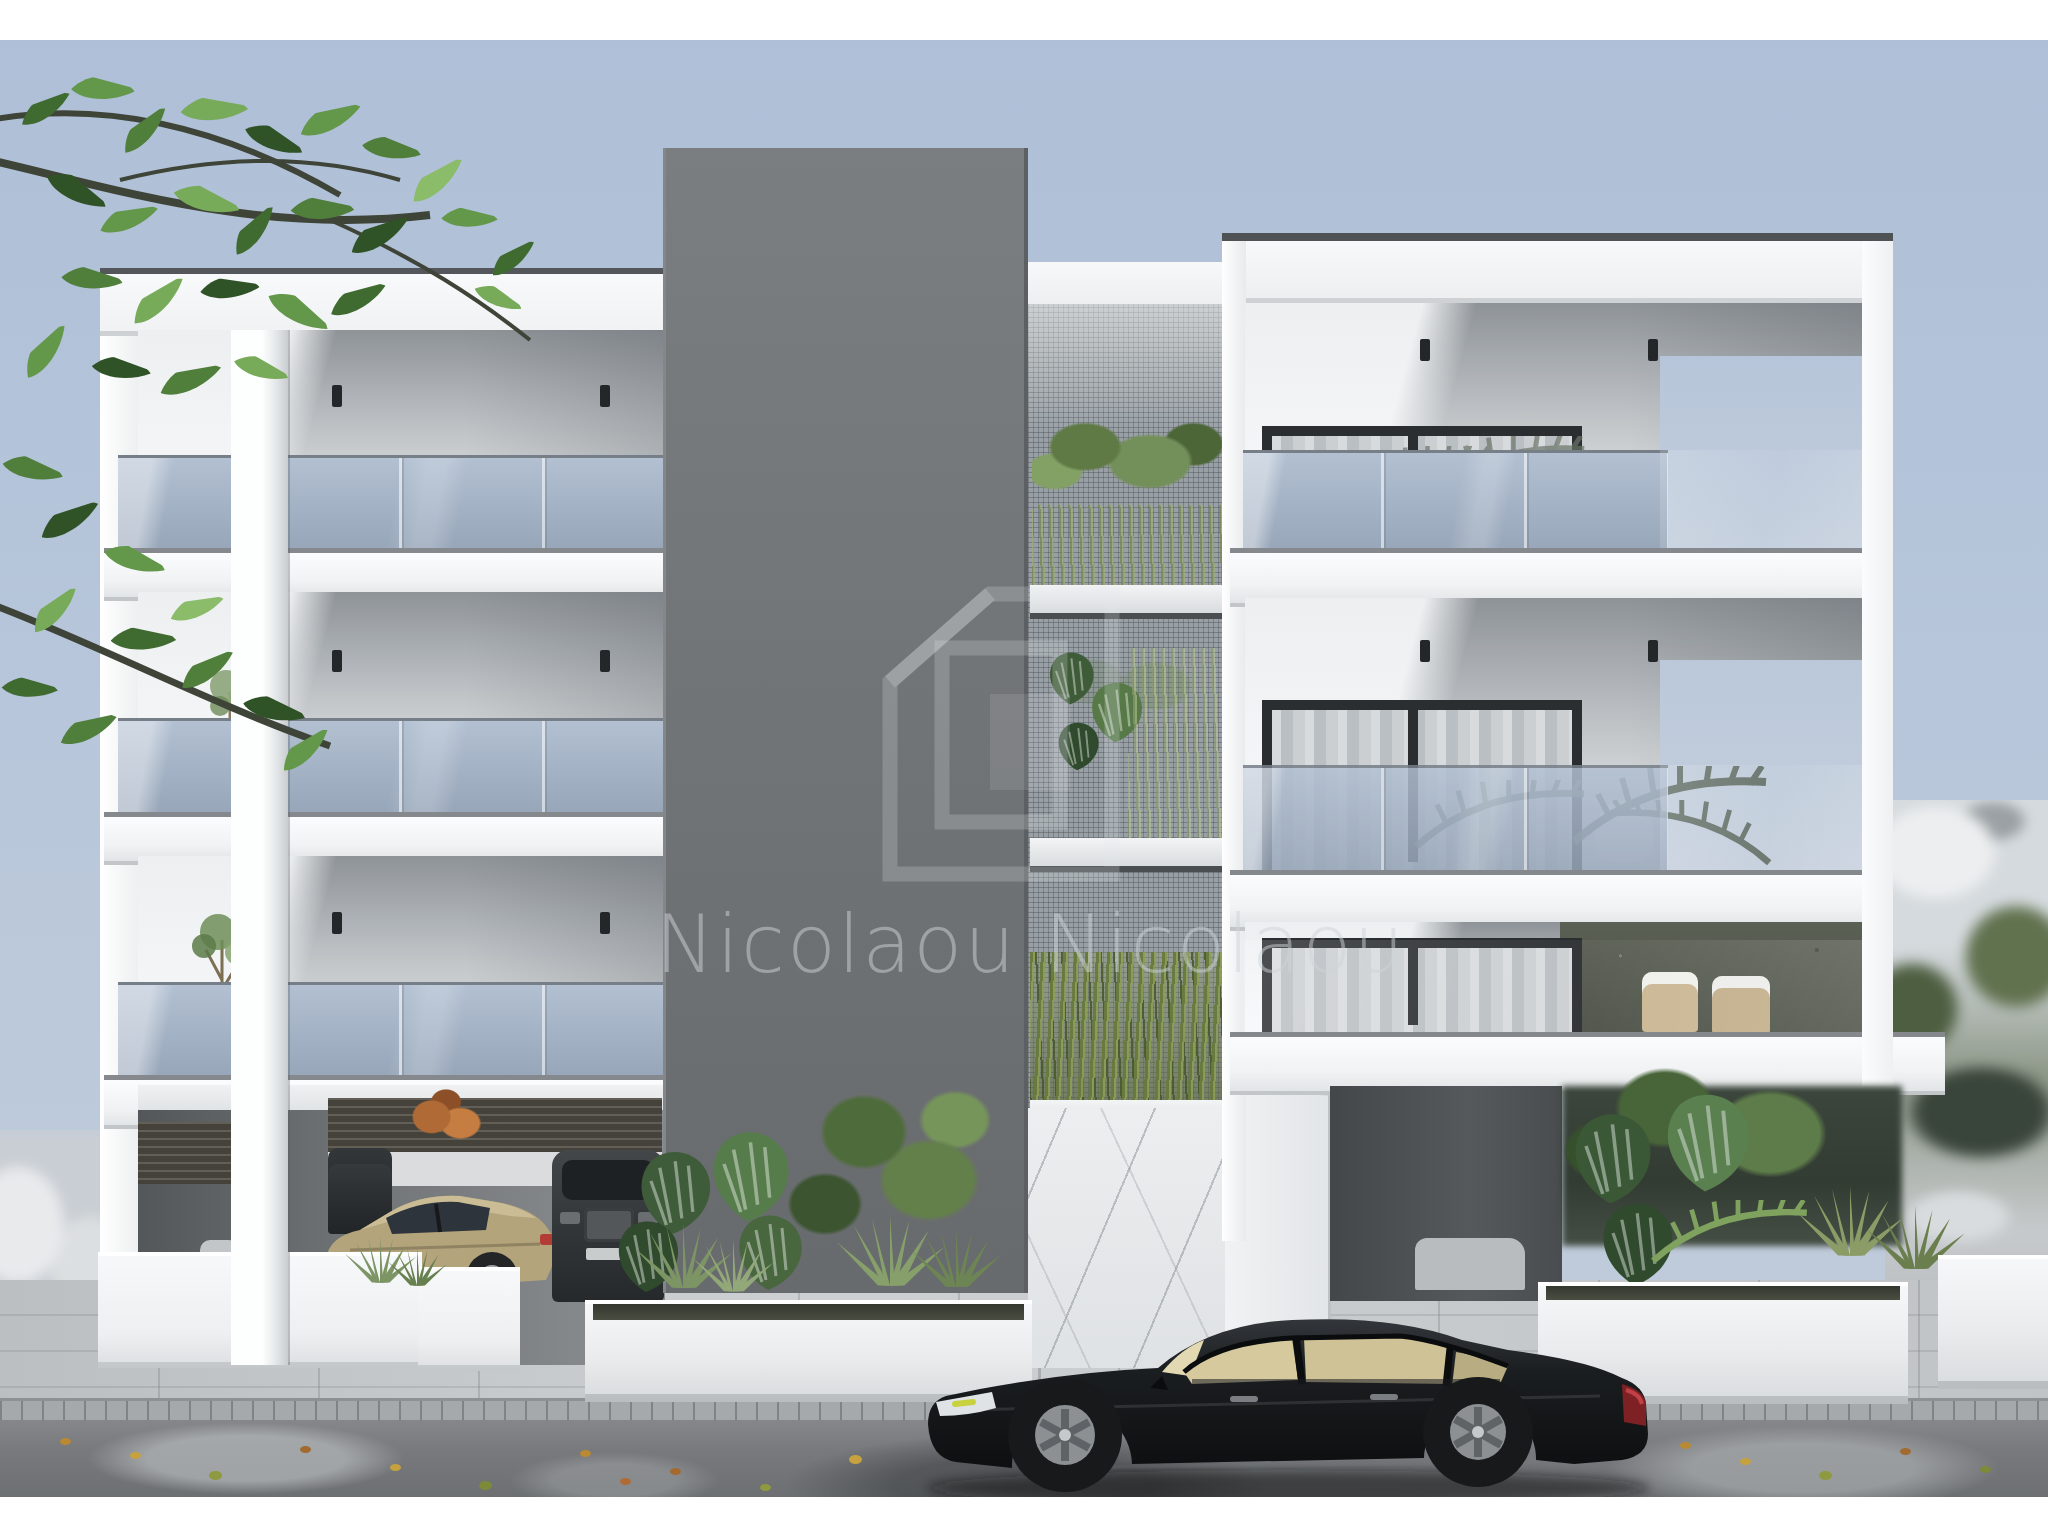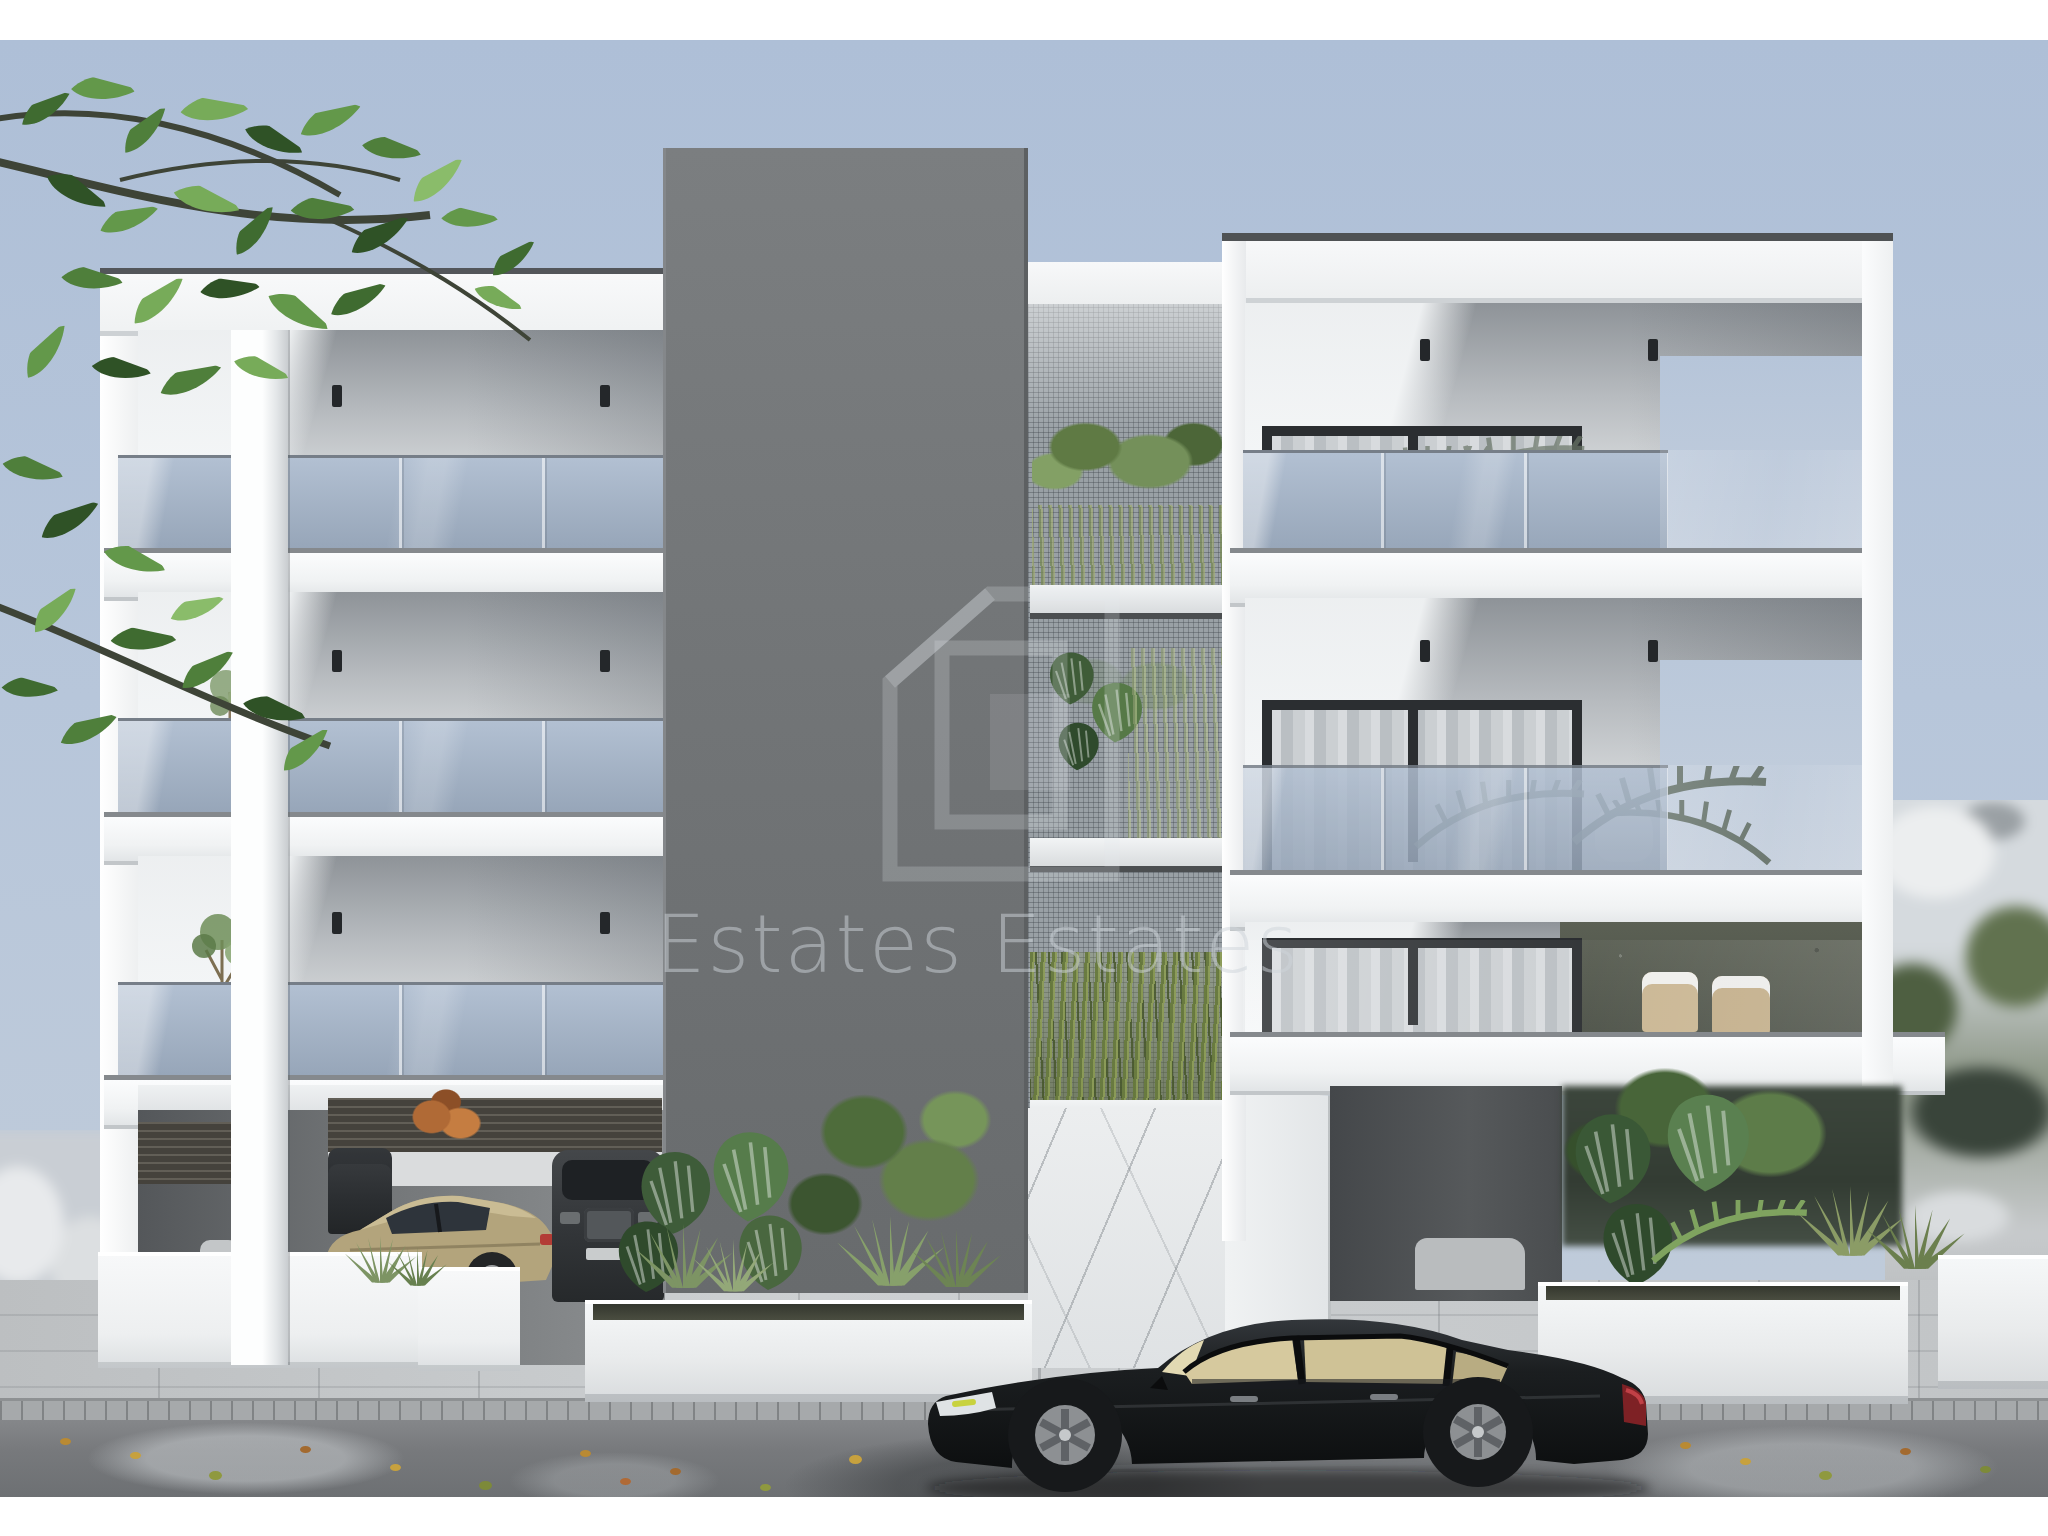--- a/index.html
+++ b/index.html
@@ -486,19 +486,19 @@
 
   <div class="a" style="left:0;top:0;width:2048px;height:1536px;z-index:40;pointer-events:none;">
     <svg class="a" style="left:878px;top:582px;" width="246" height="304" viewBox="0 0 246 304">
       <g stroke="rgba(228,231,235,.22)" stroke-width="15" fill="none">
         <path d="M12 100 L112 12 L234 12 L234 292 L12 292 Z"></path>
         <rect x="64" y="66" width="118" height="174"></rect>
         <path d="M12 100 L112 12"></path>
       </g>
       <rect x="112" y="112" width="80" height="96" fill="rgba(228,231,235,.12)"></rect>
     </svg>
-    <div class="a wm-text" style="left:655px;top:898px;">Estates Estates</div>
+    <div class="a wm-text" style="left:655px;top:898px;">Nicolaou Nicolaou</div>
   </div>
 
   <div class="a bar" style="left:0;top:0;width:2048px;height:40px;z-index:50;"></div>
   <div class="a bar" style="left:0;top:1497px;width:2048px;height:39px;z-index:50;"></div>
 
 </div>
 
 </body></html>

